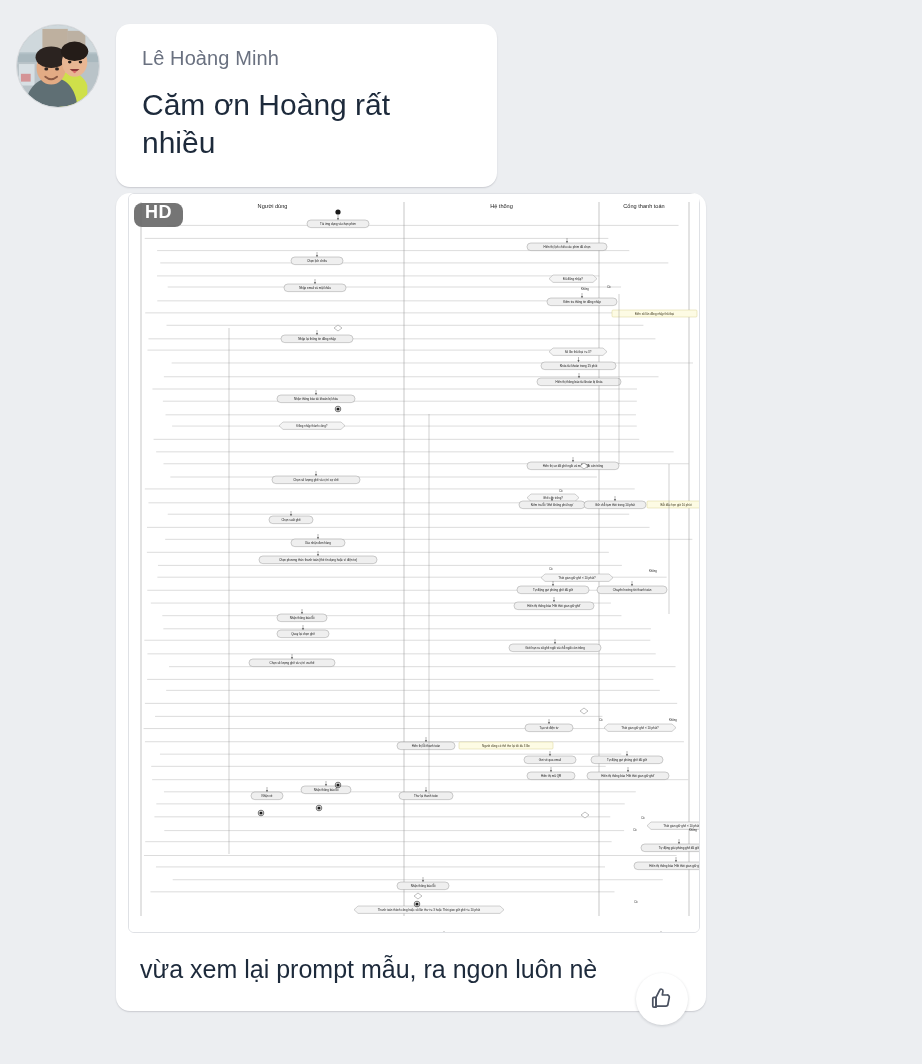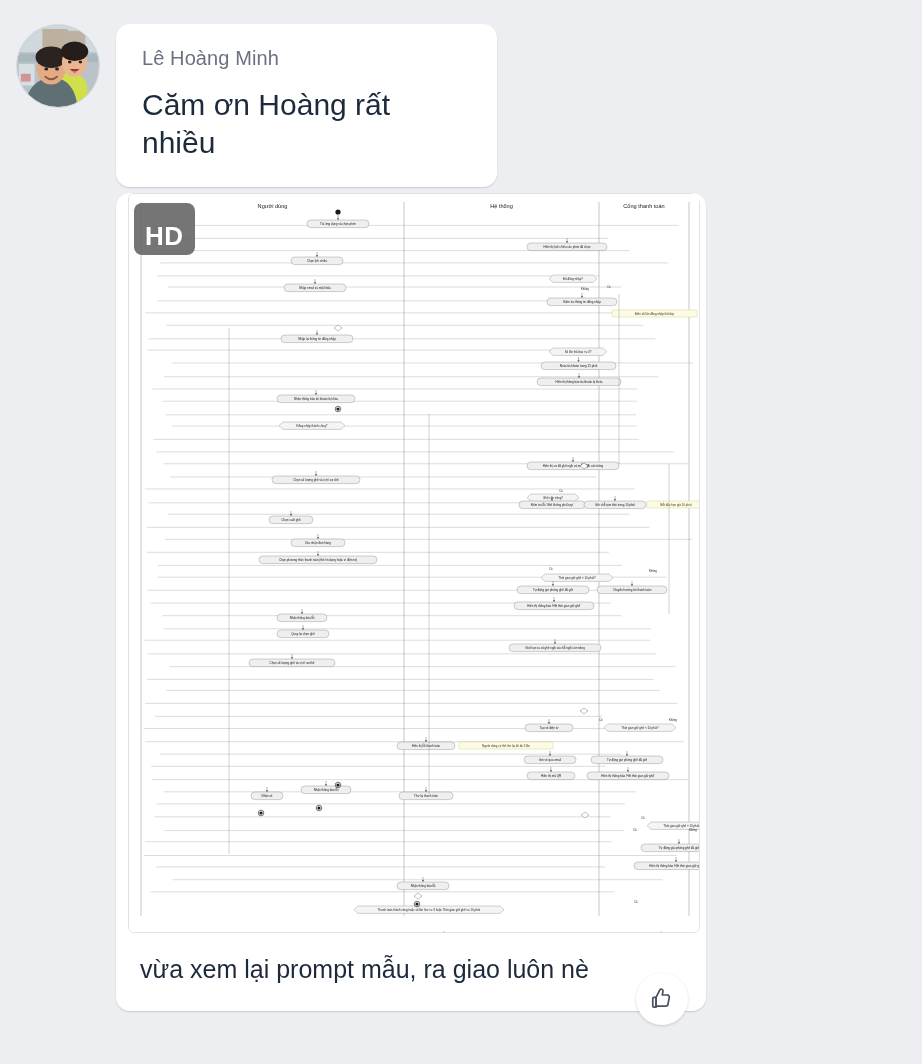--- a/index.html
+++ b/index.html
@@ -88,25 +88,25 @@
     border-radius: 6px;
     overflow: hidden;
   }
   .diagram-wrap svg { display: block; }
 
   .hd-badge {
     position: absolute;
     left: 12px; top: 10px;
     background: rgba(98,98,98,.88);
     color: #ffffff;
-    font-size: 26px;
+    font-size: 18px;
     font-weight: 700;
     letter-spacing: .5px;
     border-radius: 8px;
-    padding: 20px 11px 5px 11px;
+    padding: 0 11px 5px 11px;
     line-height: 1.05;
     z-index: 5;
     font-family: "Liberation Sans", sans-serif;
   }
 
   .caption {
     padding: 18px 24px 6px 24px;
     font-size: 25px;
     line-height: 1.45;
     color: #1d2a3b;
@@ -600,21 +600,21 @@
               <polygon points="289,699 293,702 289,705 285,702" fill="#ffffff" stroke="#6f6f6f" stroke-width="0.45"></polygon>
               <line x1="100" y1="134" x2="100" y2="660" stroke="#8a8a8a" stroke-width="0.4"></line>
               <line x1="300" y1="220" x2="300" y2="600" stroke="#8a8a8a" stroke-width="0.4"></line>
               <line x1="490" y1="100" x2="490" y2="270" stroke="#8a8a8a" stroke-width="0.4"></line>
               <line x1="540" y1="270" x2="540" y2="420" stroke="#8a8a8a" stroke-width="0.4"></line>
               <line x1="590" y1="520" x2="590" y2="700" stroke="#8a8a8a" stroke-width="0.4"></line>
             </svg>
         </div>
       </div>
 
-      <div class="caption">vừa xem lại prompt mẫu, ra giao luôn nè</div>
+      <div class="caption">vừa xem lại prompt mẫu, ra ngon luôn nè</div>
 
       <button class="like-btn" aria-label="Like">
         <svg viewBox="0 0 24 24" fill="none" stroke="#4a5160" stroke-width="1.6" stroke-linecap="round" stroke-linejoin="round">
           <path d="M6.5 10.5h-2a1 1 0 0 0-1 1v7a1 1 0 0 0 1 1h2z"></path>
           <path d="M6.5 10.5l3.4-6.7a1.6 1.6 0 0 1 3 .9l-.6 3.6h4.4a2 2 0 0 1 2 2.4l-1.2 6a2 2 0 0 1-2 1.8H6.5z"></path>
         </svg>
       </button>
     </div>
   </div>
 </div>

